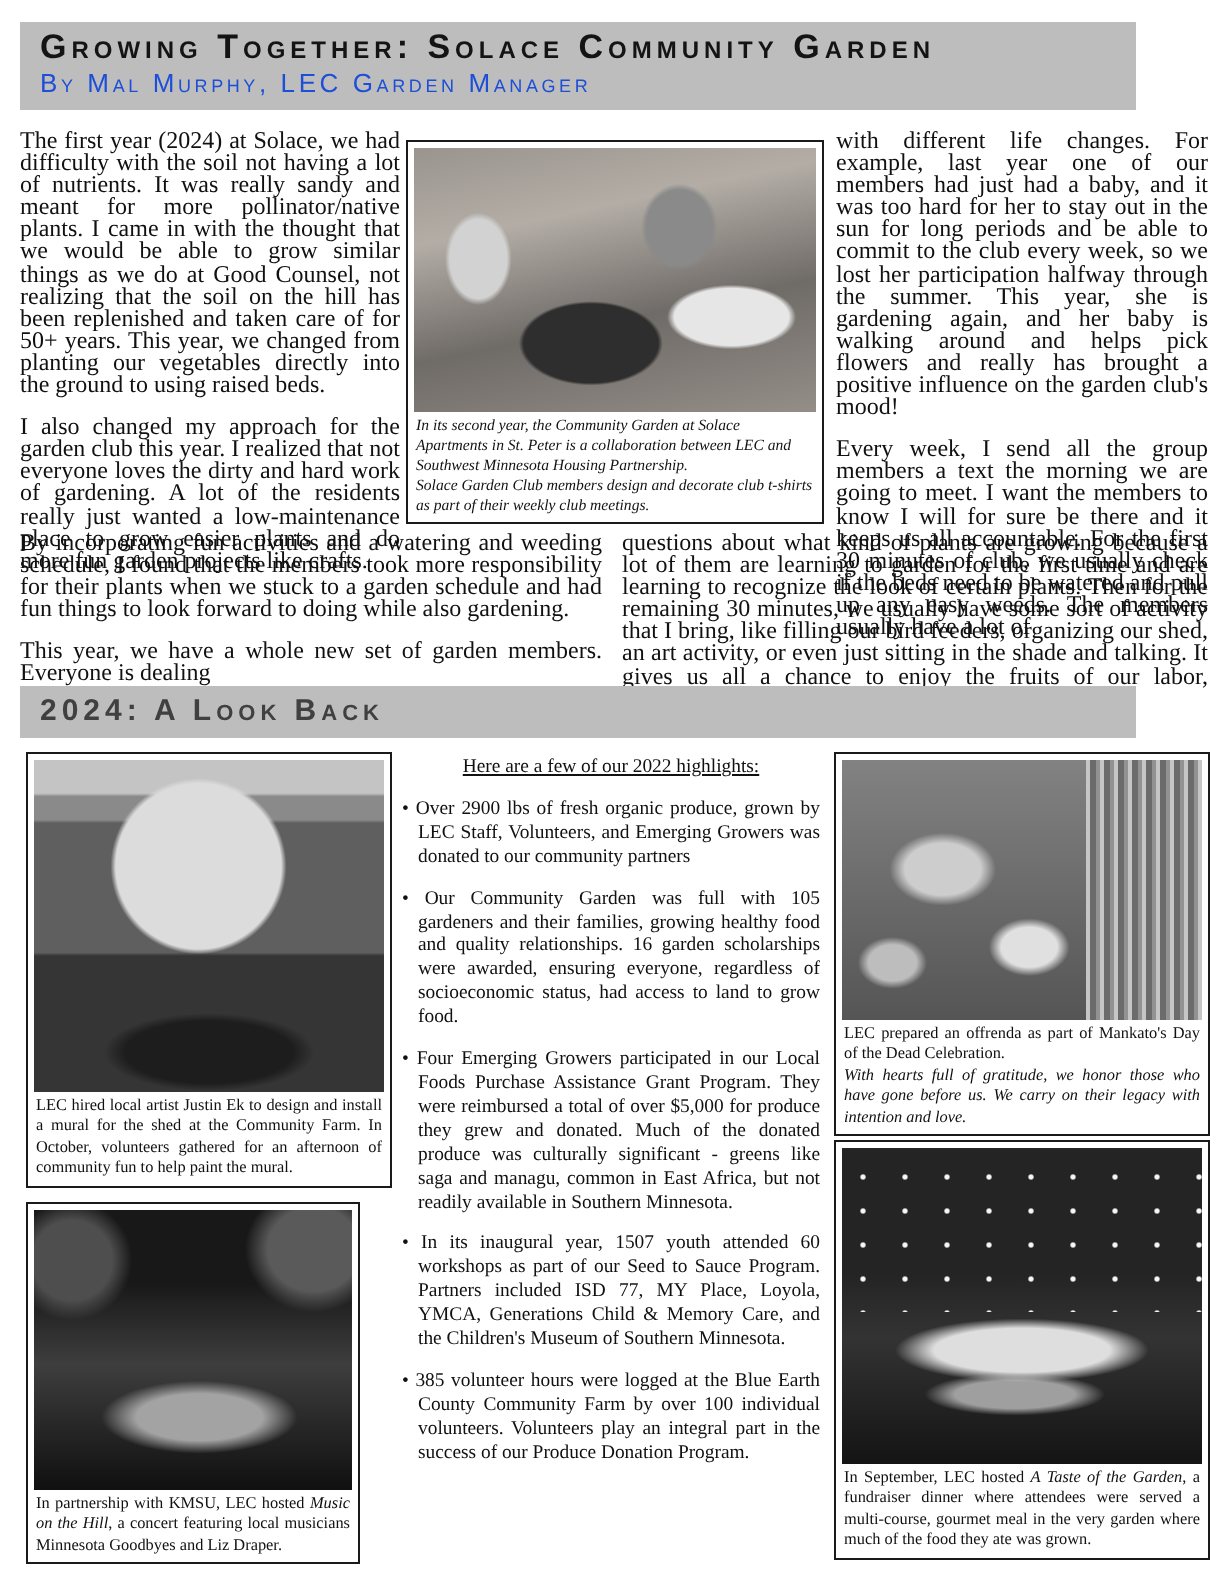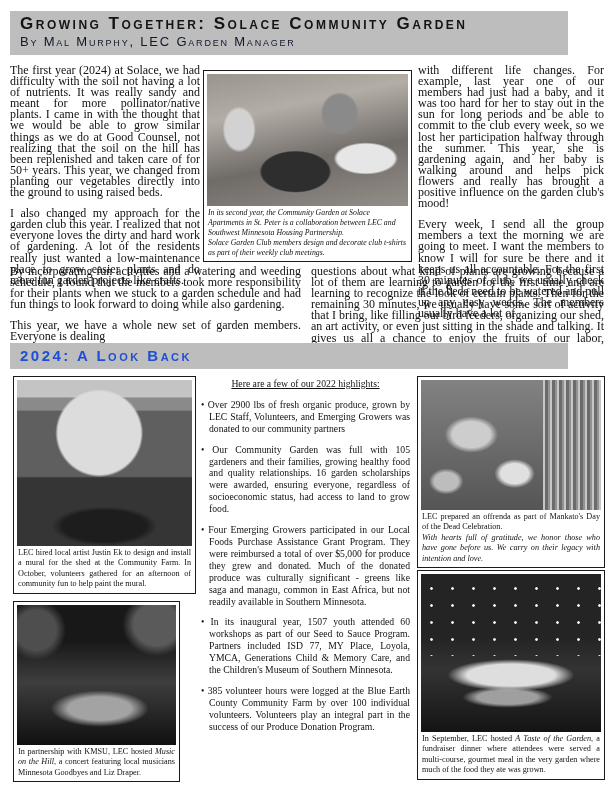--- a/index.html
+++ b/index.html
@@ -4,23 +4,23 @@
 <style>
   html,body{margin:0;padding:0;background:#e8e8e8;}
   #page{position:relative;width:612px;height:792px;background:#ffffff;margin:0 auto;
         font-family:"Liberation Serif",serif;color:#111;overflow:hidden;
         box-shadow:0 0 4px rgba(0,0,0,.4);}
   .bar{position:absolute;left:10px;width:558px;background:#bdbdbd;box-sizing:border-box;
        padding:4px 10px 3px 10px;}
   .bar-title{font-family:"Liberation Sans",sans-serif;font-variant:small-caps;
        font-weight:600;font-size:17px;letter-spacing:2.5px;color:#141414;line-height:1.1;}
   .bar-sub{font-family:"Liberation Sans",sans-serif;font-variant:small-caps;
-       font-weight:500;font-size:13px;letter-spacing:1.8px;color:#0f172a;line-height:1.2;}
+       font-weight:500;font-size:13px;letter-spacing:1.8px;color:#1d4ed8;line-height:1.2;}
   .bar2-title{font-family:"Liberation Sans",sans-serif;font-variant:small-caps;
-       font-weight:600;font-size:15px;letter-spacing:2.5px;color:#1d4ed8;line-height:1.2;}
+       font-weight:600;font-size:15px;letter-spacing:2.5px;color:#404040;line-height:1.2;}
 
   .tx{position:absolute;font-size:12px;line-height:11.1px;text-align:justify;}
   .tx p{margin:0;}
   .tx p + p{margin-top:10px;}
 
   .figbox{position:absolute;border:1px solid #1a1a1a;background:#fff;box-sizing:border-box;
        padding:3px;}
   .photo{position:relative;width:100%;overflow:hidden;}
   .figcap{font-size:8.2px;line-height:10.4px;text-align:left;padding:2px 1px 0 1px;}
   .figcap p{margin:0;}

